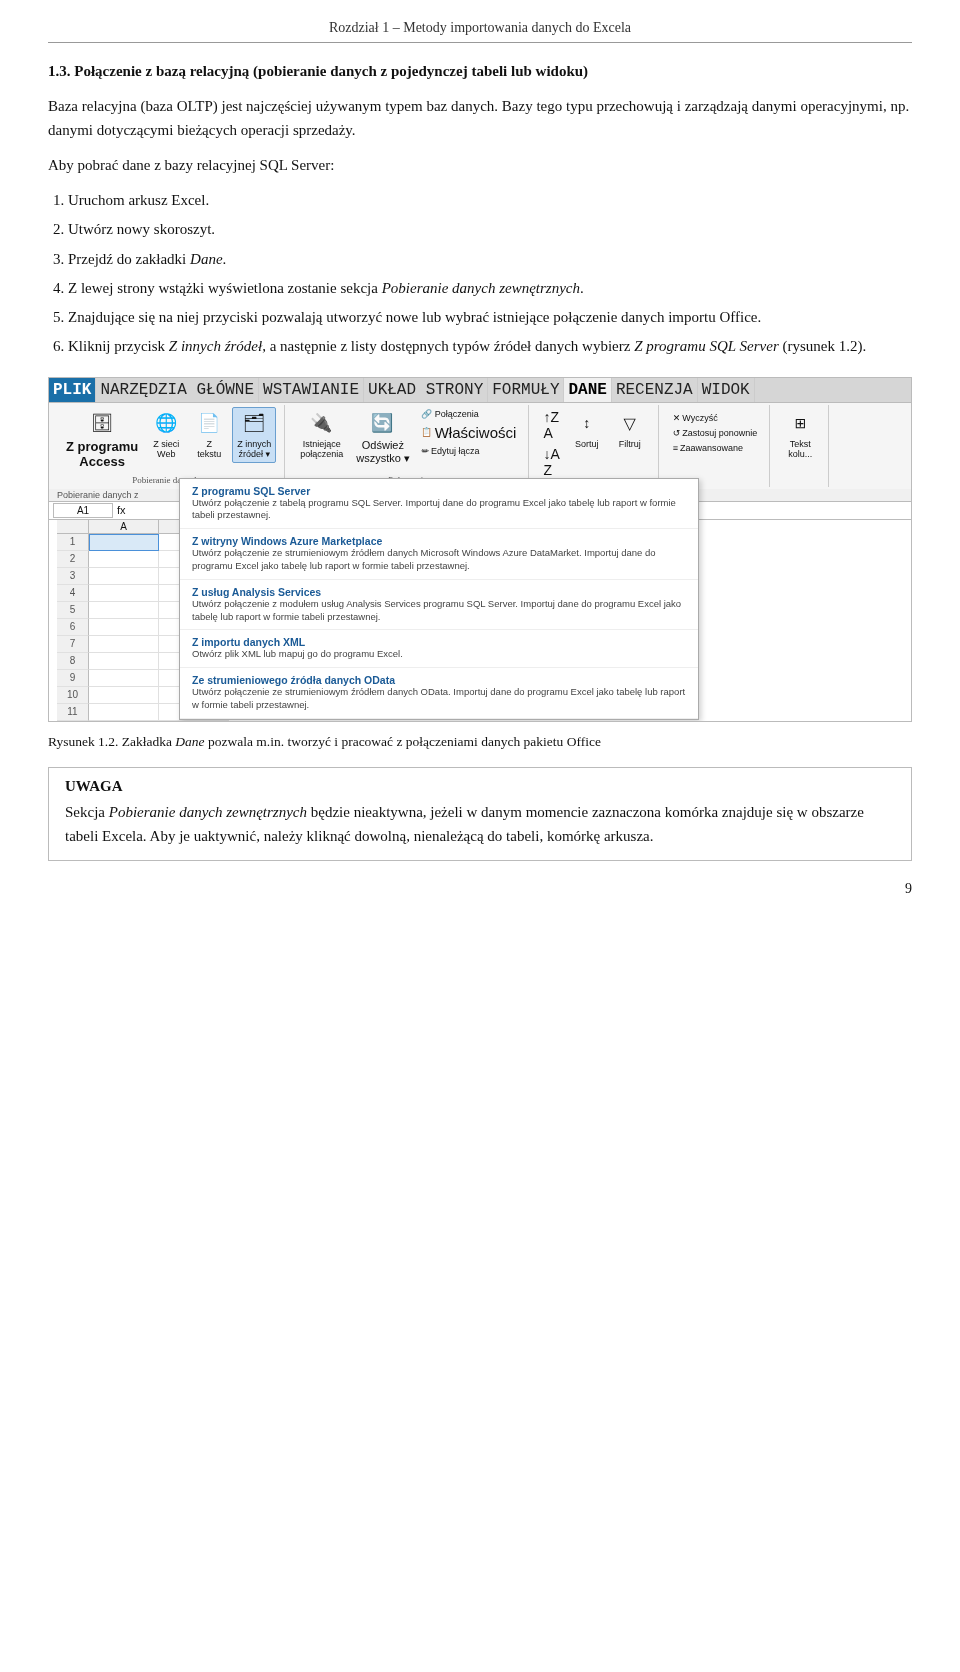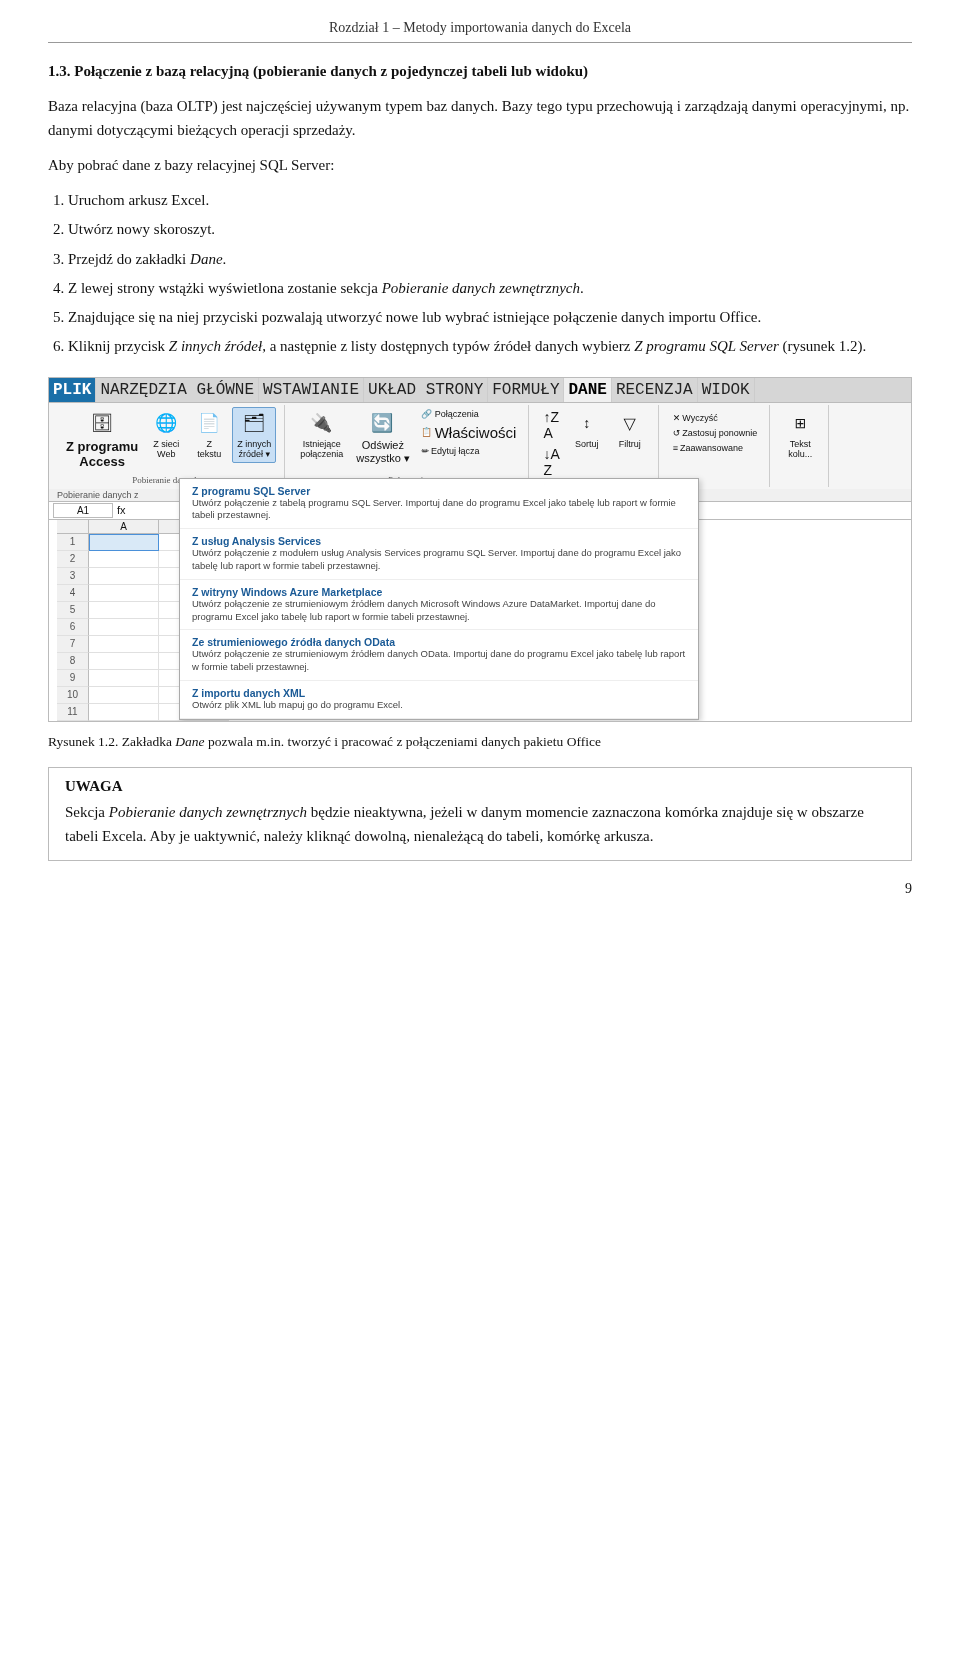--- a/index.html
+++ b/index.html
@@ -423,34 +423,34 @@
   <div style="background:#f0f0f0;border-bottom:1px solid #bbb;padding:1px 8px;font-family:'Segoe UI',Arial,sans-serif;font-size:9px;color:#555;">
     Pobieranie danych z
   </div>
 
   <div class="dropdown-overlay">
     <div class="dropdown-item">
       <span class="item-title">Z programu SQL Server</span>
       <span class="item-desc">Utwórz połączenie z tabelą programu SQL Server. Importuj dane do programu Excel jako tabelę lub raport w formie tabeli przestawnej.</span>
     </div>
     <div class="dropdown-item">
+      <span class="item-title">Z witryny Windows Azure Marketplace</span>
+      <span class="item-desc">Utwórz połączenie ze strumieniowym źródłem danych Microsoft Windows Azure DataMarket. Importuj dane do programu Excel jako tabelę lub raport w formie tabeli przestawnej.</span>
+    </div>
+    <div class="dropdown-item">
       <span class="item-title">Z usług Analysis Services</span>
       <span class="item-desc">Utwórz połączenie z modułem usług Analysis Services programu SQL Server. Importuj dane do programu Excel jako tabelę lub raport w formie tabeli przestawnej.</span>
     </div>
     <div class="dropdown-item">
-      <span class="item-title">Z witryny Windows Azure Marketplace</span>
-      <span class="item-desc">Utwórz połączenie ze strumieniowym źródłem danych Microsoft Windows Azure DataMarket. Importuj dane do programu Excel jako tabelę lub raport w formie tabeli przestawnej.</span>
+      <span class="item-title">Z importu danych XML</span>
+      <span class="item-desc">Otwórz plik XML lub mapuj go do programu Excel.</span>
     </div>
     <div class="dropdown-item">
       <span class="item-title">Ze strumieniowego źródła danych OData</span>
       <span class="item-desc">Utwórz połączenie ze strumieniowym źródłem danych OData. Importuj dane do programu Excel jako tabelę lub raport w formie tabeli przestawnej.</span>
-    </div>
-    <div class="dropdown-item">
-      <span class="item-title">Z importu danych XML</span>
-      <span class="item-desc">Otwórz plik XML lub mapuj go do programu Excel.</span>
     </div>
 
   </div>
 
   <div class="excel-formula-bar">
     <div class="excel-name-box">A1</div>
     <span class="excel-formula-icon">fx</span>
     <div class="excel-formula-content"></div>
   </div>
 

